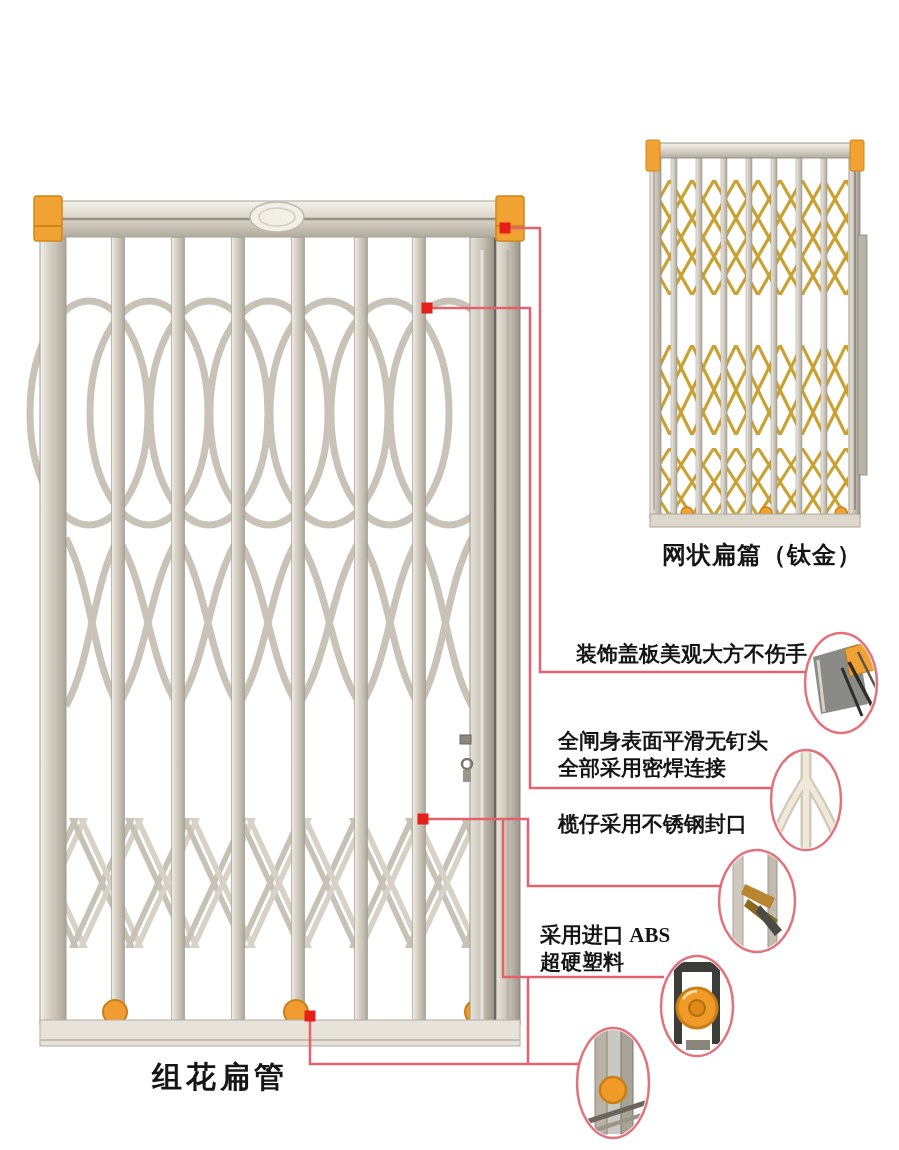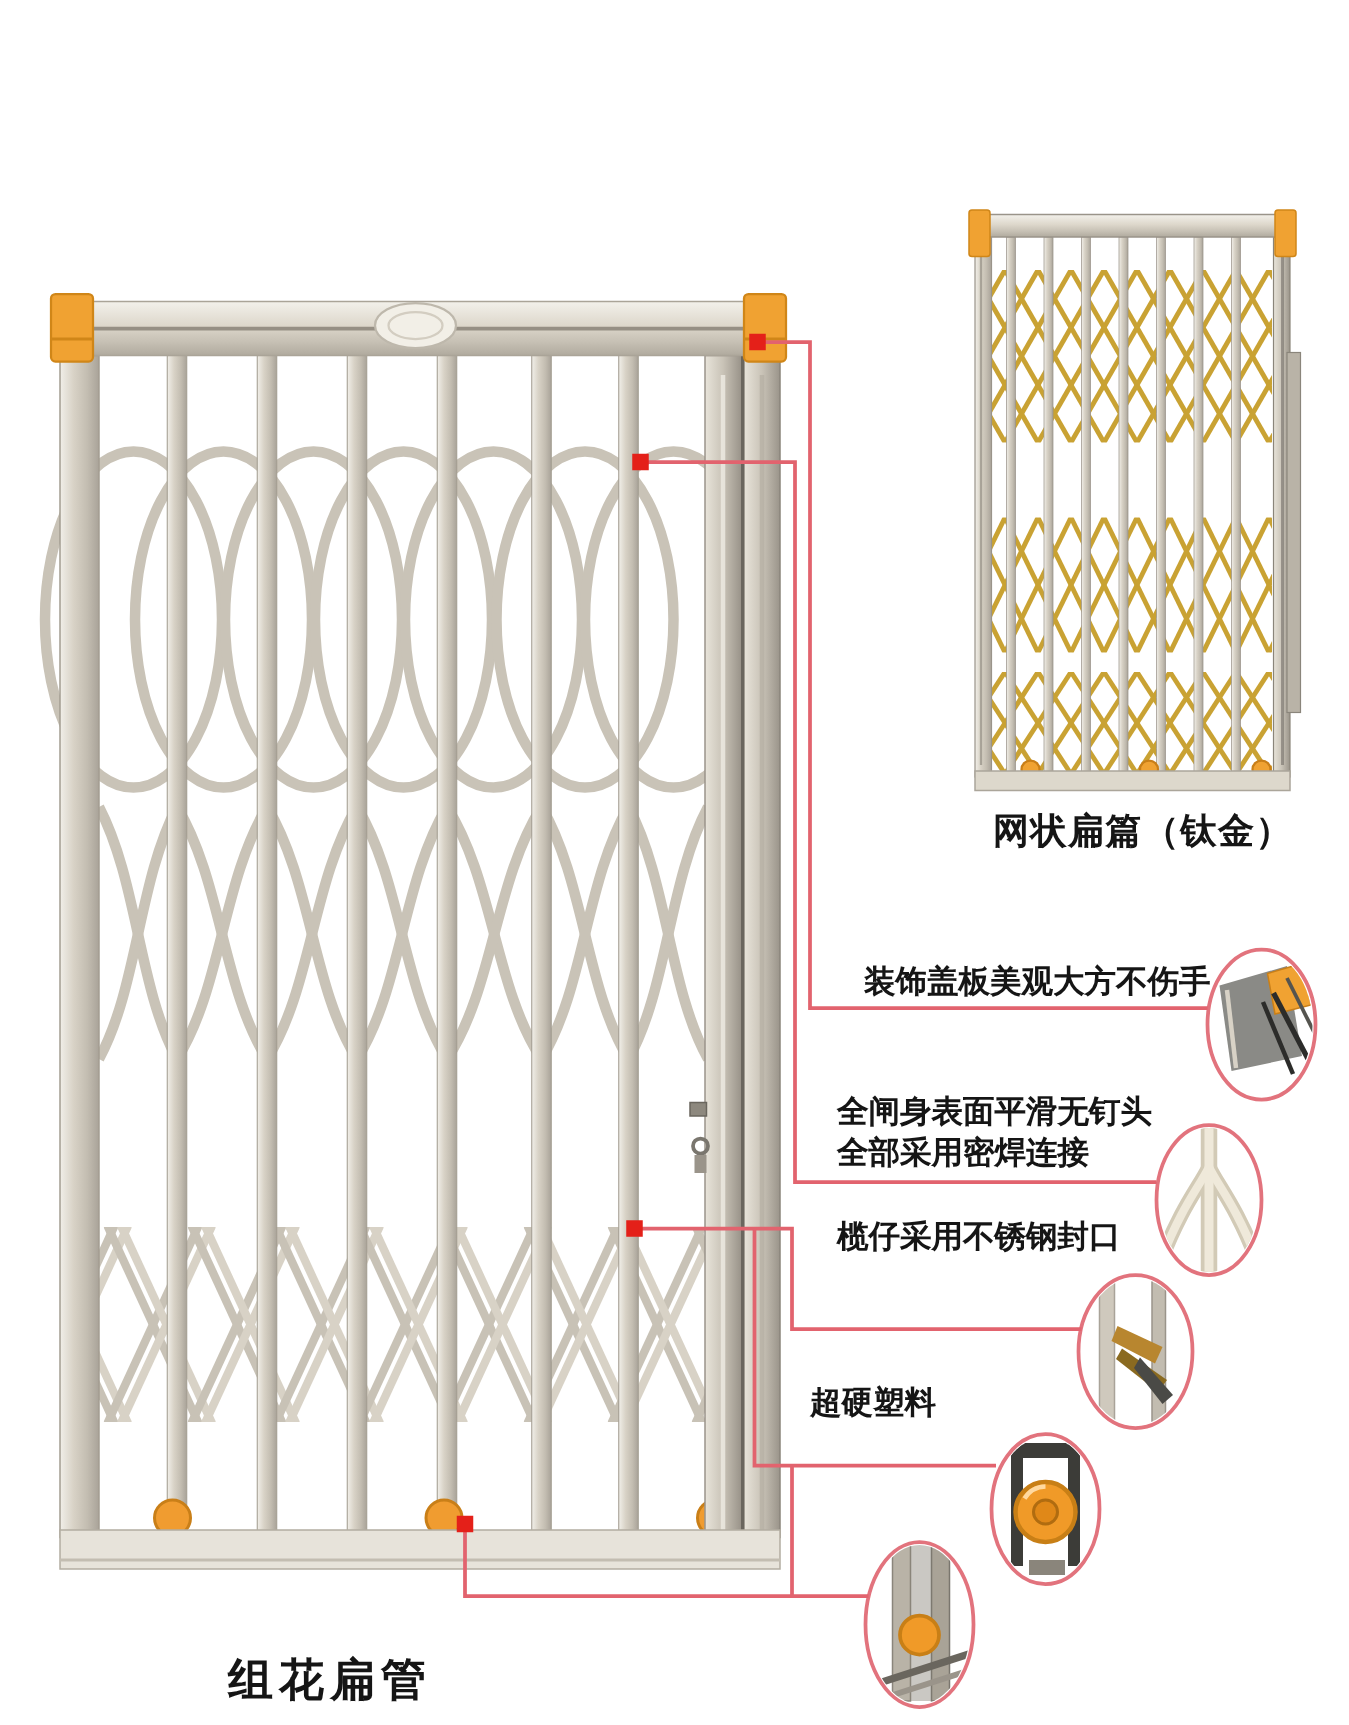--- a/index.html
+++ b/index.html
@@ -2,21 +2,21 @@
 <html><head>
 <meta charset="utf-8">
 <style>
   html,body{margin:0;padding:0;background:#fff;}
   #canvas{position:relative;width:899px;height:1150px;background:#fff;overflow:hidden;
           font-family:"Liberation Serif","DejaVu Serif",serif;}
   #art{position:absolute;left:0;top:0;}
   .txt{position:absolute;color:#151515;font-weight:700;line-height:1.28;white-space:nowrap;}
   .txt span{display:block;}
   .callout{font-size:21px;}
-  .cap-main{font-size:30px;letter-spacing:4px;margin-top:44px;}
+  .cap-main{font-size:30px;letter-spacing:4px;}
   .cap-small{font-size:24px;letter-spacing:1px;}
 </style>
 </head>
 <body>
 
 <div id="canvas">
 
 <svg id="art" width="899" height="1150" viewBox="0 0 899 1150">
   <defs>
     <linearGradient id="barGrad" x1="0" y1="0" x2="1" y2="0">
@@ -422,19 +422,20 @@
   <span>装饰盖板美观大方不伤手</span>
 </div>
 <div class="txt callout" style="left:558px;top:728px;">
   <span>全闸身表面平滑无钉头</span>
   <span>全部采用密焊连接</span>
 </div>
 <div class="txt callout" style="left:535px;top:811px;margin-left:23px;">
   <span>榄仔采用不锈钢封口</span>
 </div>
 <div class="txt callout" style="left:540px;top:922px;">
+  <span>采用进口 ABS</span>
   <span>超硬塑料</span>
 </div>
 
 <div class="txt cap-small" style="left:662px;top:540px;text-align:center;">网状扁篇（钛金）</div>
 <div class="txt cap-main" style="left:152px;top:1058px;">组花扁管</div>
 
 </div>
 
 </body></html>

